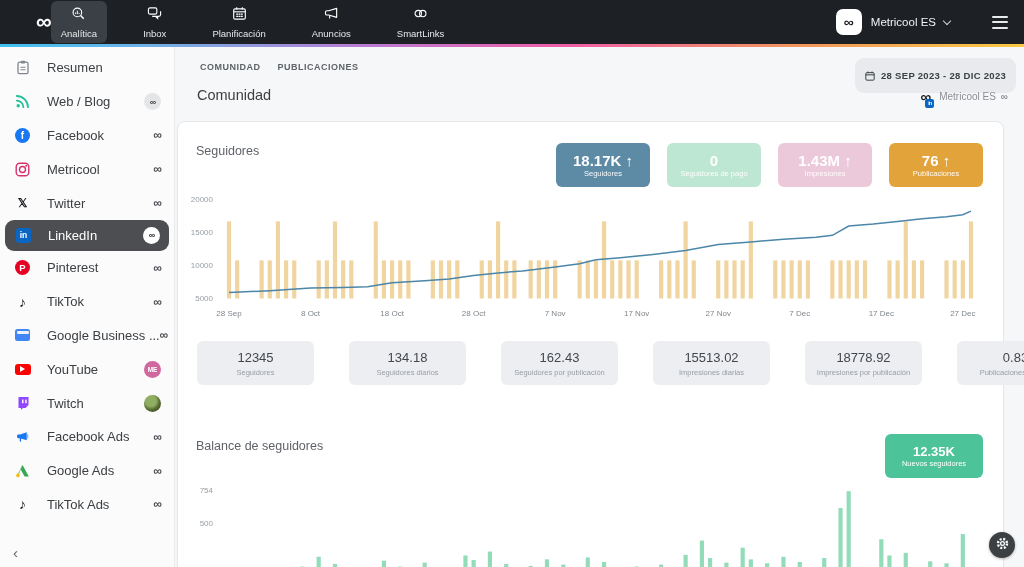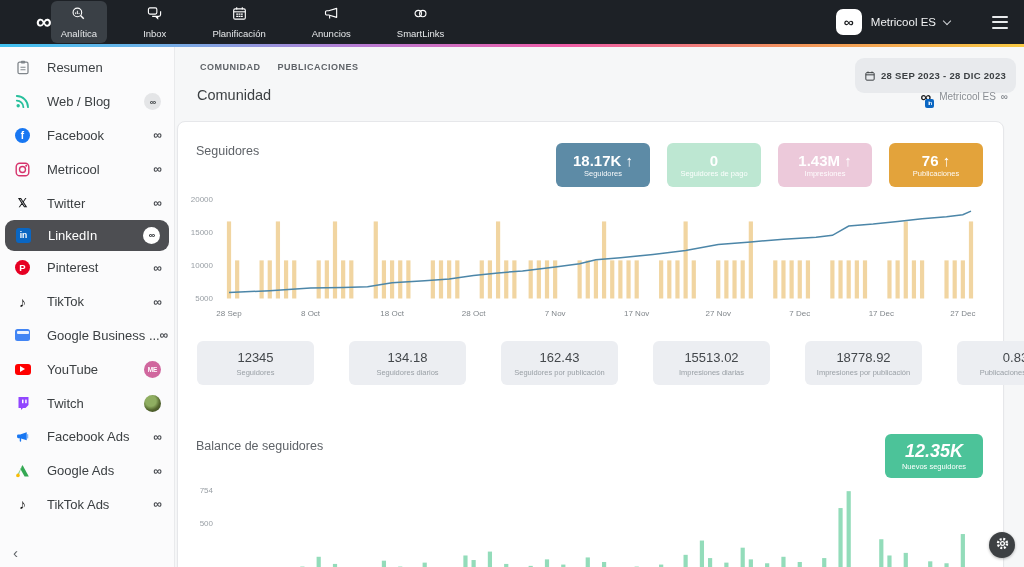--- a/index.html
+++ b/index.html
@@ -62,21 +62,21 @@
   
   .card { position:absolute; left:177px; top:121px; width:827px; height:470px; background:#fff; border:1px solid #e6e7ea; border-radius:8px; box-shadow:0 1px 2px rgba(0,0,0,.04); }
   .sec-title { position:absolute; left:18px; font-size:12.5px; color:#5f6368; }
   .g-title { top:22px; }
   .b-title { top:317px; }
   .kpi-row { position:absolute; right:20px; top:21px; display:flex; gap:17px; }
   .kpi { width:94px; height:44px; border-radius:6px; color:#fff; display:flex; flex-direction:column; align-items:center; justify-content:center; }
   .kpi .v { font-size:15px; font-weight:600; line-height:1.15; }
   .kpi .l { font-size:7.5px; opacity:.95; }
   .b-badge { position:absolute; right:20px; top:312px; width:98px; height:44px; border-radius:6px; color:#fff; display:flex; flex-direction:column; align-items:center; justify-content:center; }
-  .b-badge .v { font-size:18px; font-weight:600; line-height:1.2;font-style:italic; }
+  .b-badge .v { font-size:13px; font-weight:600; line-height:1.2; }
   .b-badge .l { font-size:7.5px; }
   .gchart { position:absolute; left:0; top:70px; width:820px; height:132px; }
   .bchart { position:absolute; left:0; top:355px; width:820px; height:90px; }
   svg text { font-family:"Liberation Sans",sans-serif; }
   .stats-row { position:absolute; left:19px; top:219px; display:flex; gap:35px; }
   .stat-box { width:117px; height:44px; background:#eceef2; border-radius:6px; display:flex; flex-direction:column; align-items:center; justify-content:center; }
   .stat-box .v { font-size:13px; font-weight:500; color:#43474b; }
   .stat-box .l { font-size:7.5px; color:#9aa0a6; margin-top:3px; }
 
   

